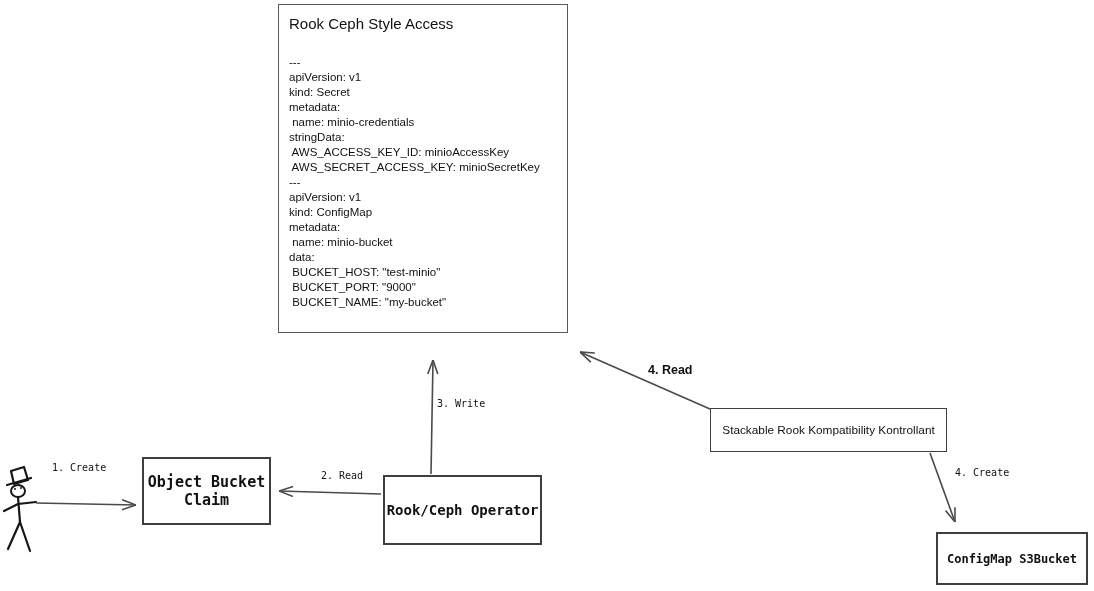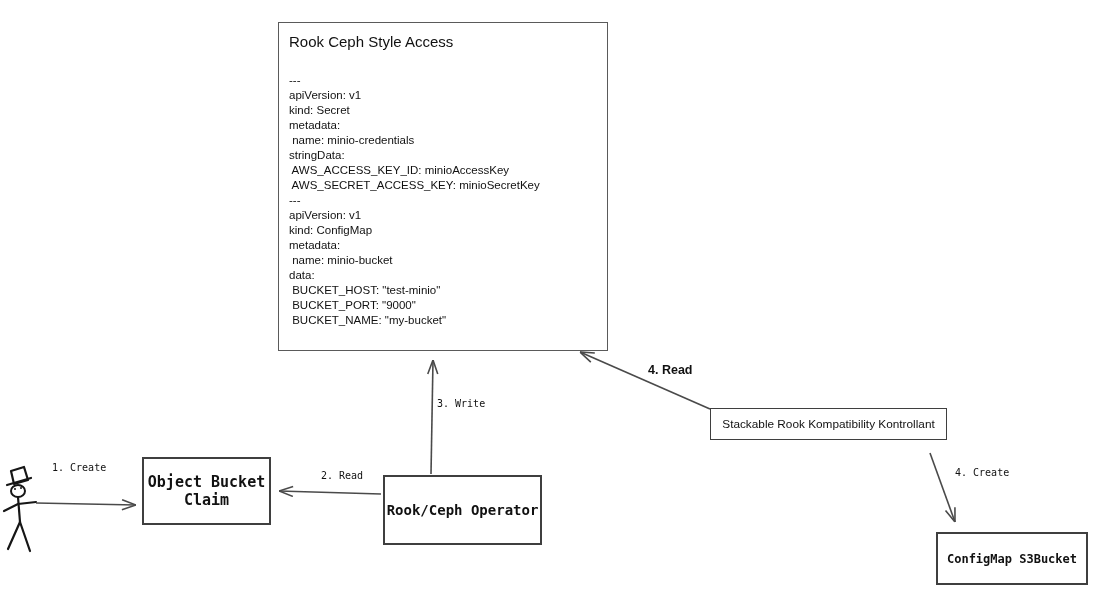--- a/index.html
+++ b/index.html
@@ -23,21 +23,21 @@
 
   .node{
     position:absolute;
     background:var(--bg);
     display:flex;align-items:center;justify-content:center;
     text-align:center;
   }
   .mono{font-family:"DejaVu Sans Mono","Liberation Mono",monospace;font-weight:bold;}
 
   #yaml-box{
-    position:absolute;left:278px;top:22px;width:330px;height:329px;
+    position:absolute;left:278px;top:4px;width:290px;height:329px;
     border:1.5px solid var(--border-soft);
     background:var(--bg);
   }
   #yaml-title{
     font-size:15px;line-height:22px;
     margin:8px 10px 0 10px;
     color:var(--text);
   }
   #yaml-content{
     font-family:"Liberation Sans", sans-serif;
@@ -51,21 +51,21 @@
     left:142px;top:457px;width:129px;height:68px;
     border:2px solid var(--border-strong);
     font-size:15px;line-height:18px;white-space:pre-line;
   }
   #node-operator{
     left:383px;top:475px;width:159px;height:70px;
     border:2px solid var(--border-strong);
     font-size:14px;
   }
   #node-kontrollant{
-    left:710px;top:408px;width:237px;height:32px;
+    left:710px;top:408px;width:237px;height:44px;
     border:1.5px solid var(--border-strong);
     font-size:11.8px;white-space:nowrap;
     font-family:"Liberation Sans", sans-serif;
   }
   #node-s3bucket{
     left:936px;top:532px;width:152px;height:53px;
     border:2px solid var(--border-strong);
     font-size:12px;
   }
 

